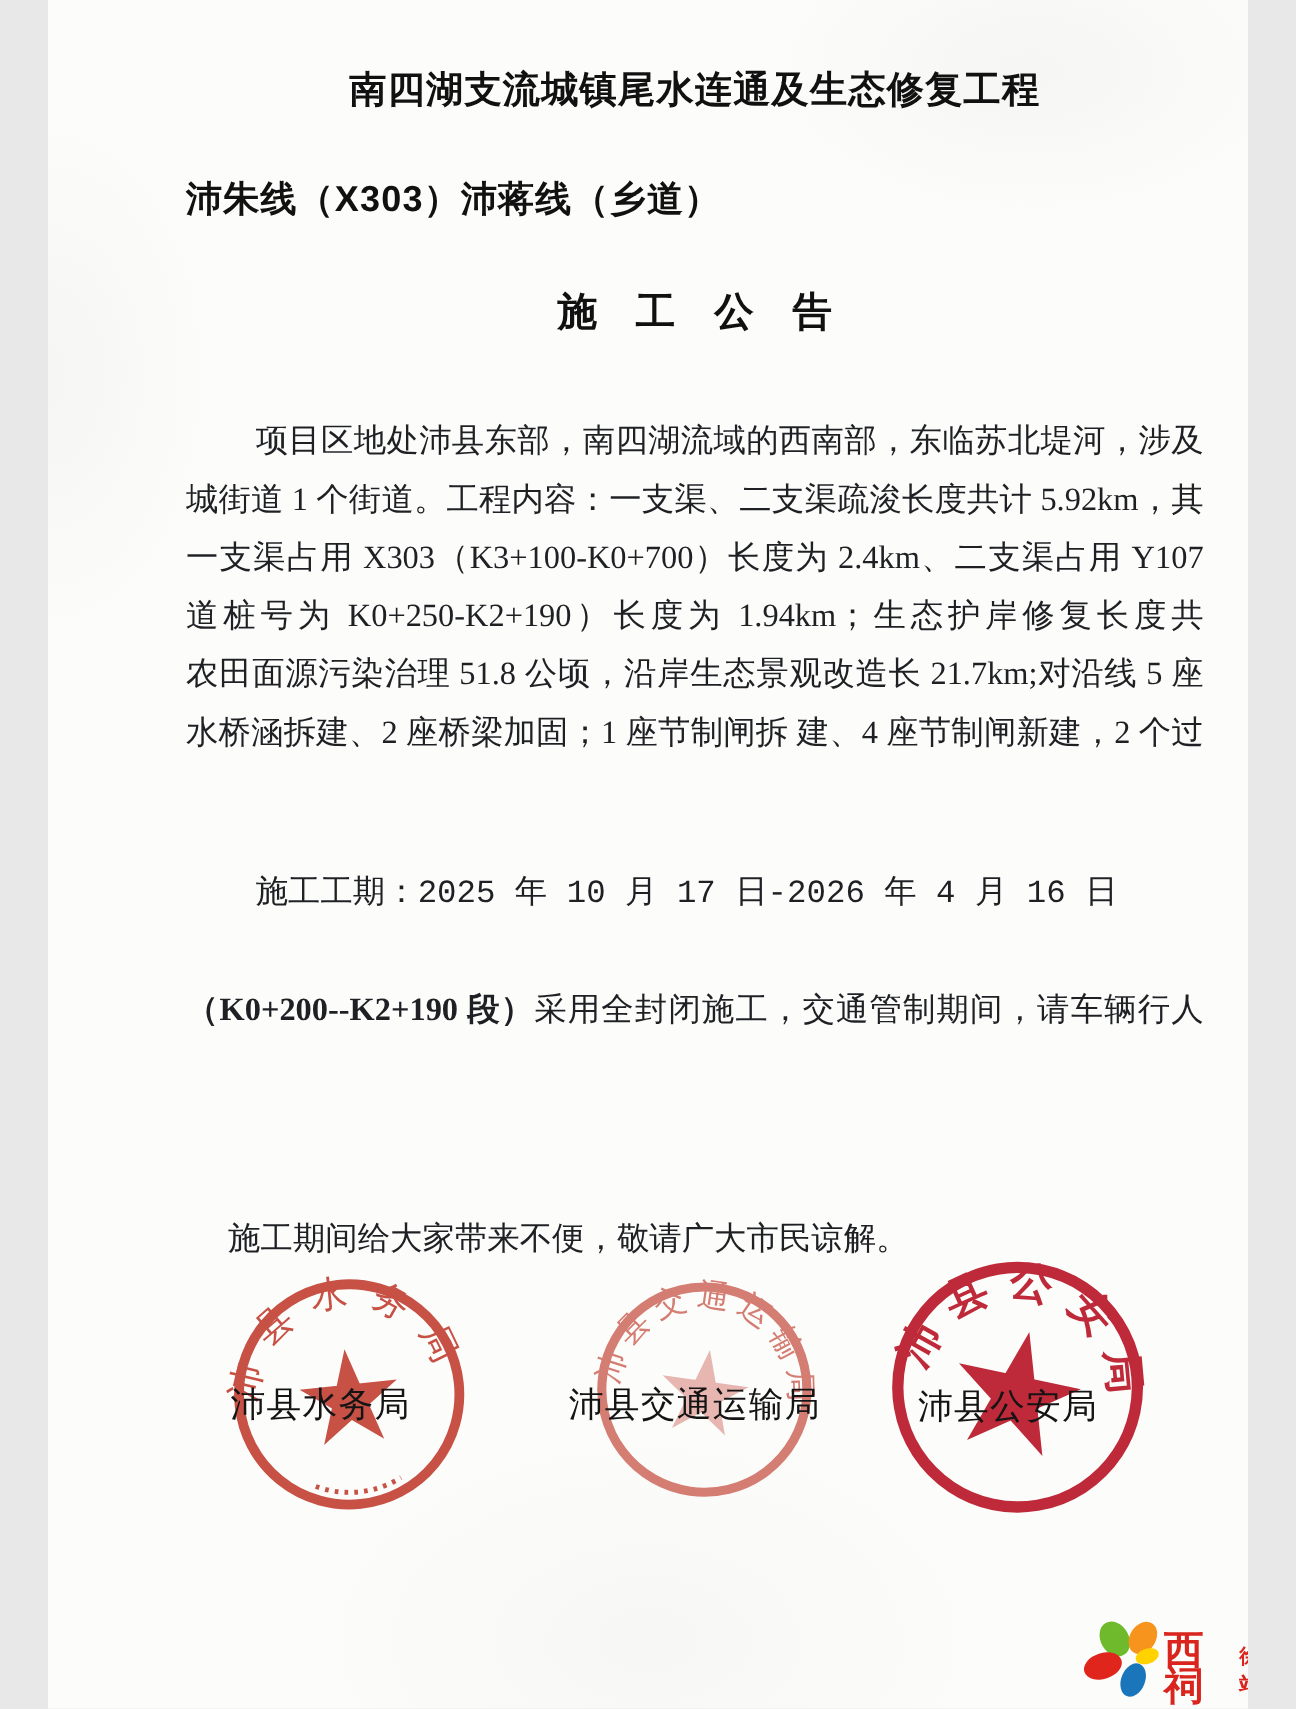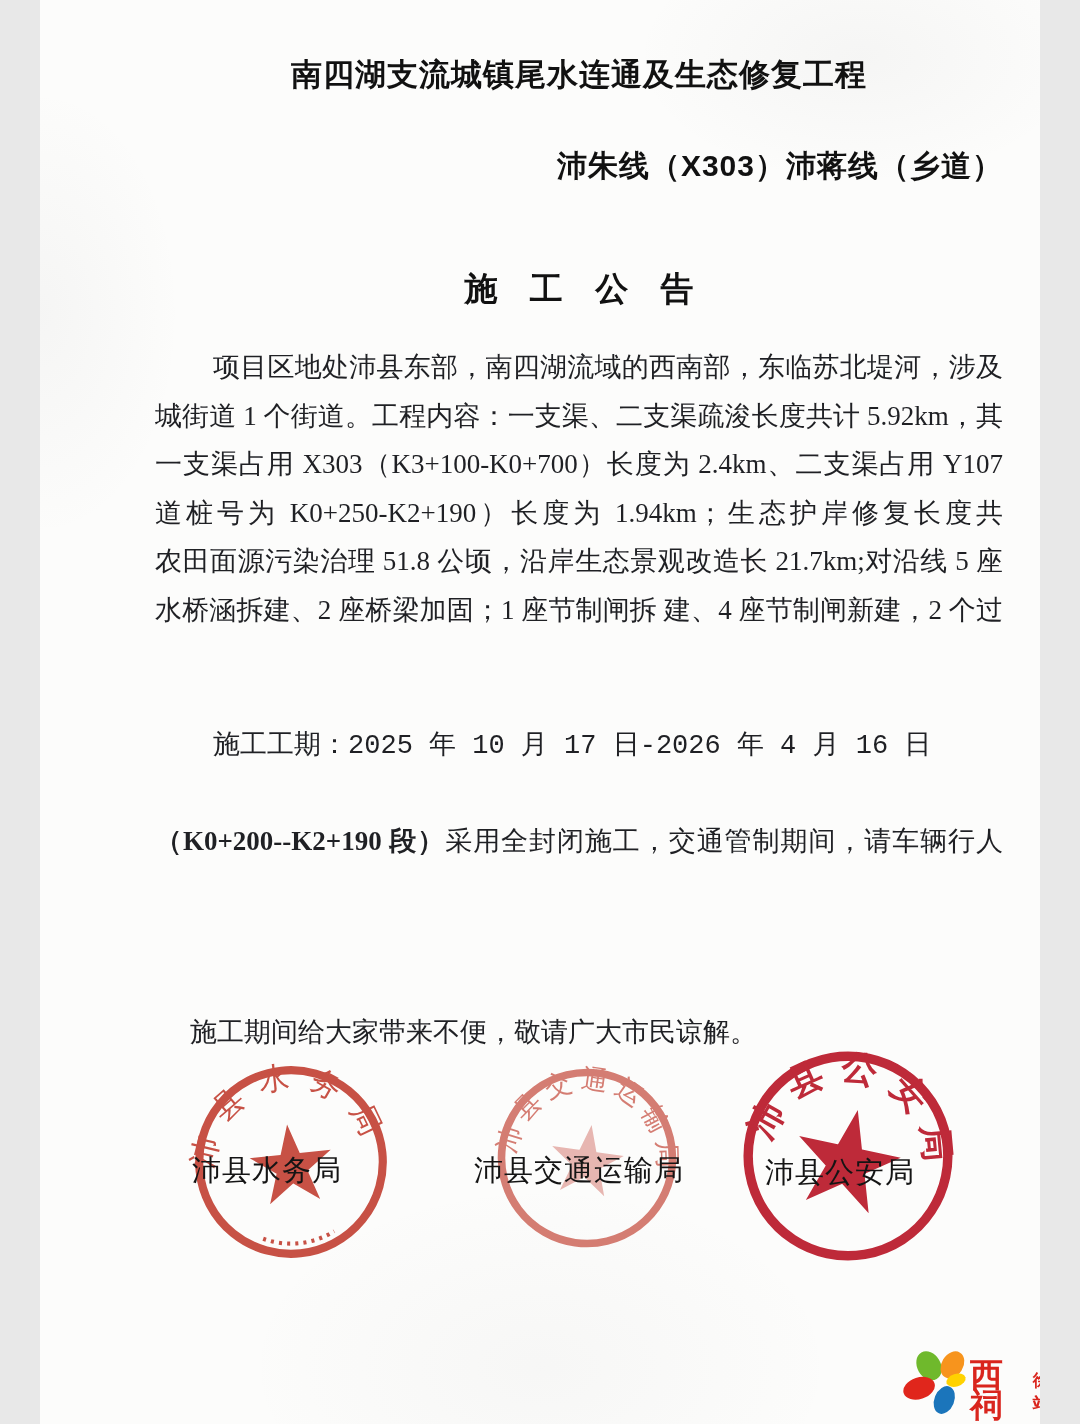--- a/index.html
+++ b/index.html
@@ -11,22 +11,22 @@
     color:#1f2024;
     background:
       radial-gradient(ellipse 320px 180px at 82% 4%, rgba(120,120,120,0.05), transparent 70%),
       radial-gradient(ellipse 200px 320px at 0% 22%, rgba(120,120,120,0.05), transparent 70%),
       radial-gradient(ellipse 420px 260px at 50% 96%, rgba(120,120,120,0.04), transparent 70%),
       #fcfcfb;
     font-family:"Liberation Serif","DejaVu Serif",serif;
   }
   .heading-font{font-family:"Liberation Sans","DejaVu Sans",sans-serif;font-weight:700;color:#111;}
   .doc-title{position:absolute;left:115px;width:848px;top:54px;font-size:31px;text-align:center;letter-spacing:1px;}
-  .doc-subtitle{position:absolute;left:115px;width:848px;top:146px;font-size:30px;text-align:right;letter-spacing:1px;}
-  .doc-heading{position:absolute;left:115px;width:848px;top:238px;font-size:33px;text-align:center;letter-spacing:0.35em;text-indent:0.35em;margin-top:29px;}
+  .doc-subtitle{position:absolute;left:115px;width:848px;top:146px;font-size:30px;text-align:left;letter-spacing:1px;}
+  .doc-heading{position:absolute;left:115px;width:848px;top:238px;font-size:33px;text-align:center;letter-spacing:0.35em;text-indent:0.35em;}
   .body-block{position:absolute;left:115px;width:848px;font-size:27px;}
   .line{height:48.5px;line-height:48.5px;overflow:hidden;}
   .line.fill{text-align:justify;text-align-last:justify;text-justify:inter-character;}
   .line.indent{text-indent:2.15em;}
   .para-project{top:343px;}
   .schedule-line{top:722px;text-indent:2.15em;height:48.5px;line-height:48.5px;font-family:Liberation Mono, monospace;}
   .para-traffic{top:817px;}
   .apology-line{top:1008px;text-indent:1.3em;height:48.5px;line-height:48.5px;}
   .b{font-weight:700;}
   .stamp{position:absolute;}

